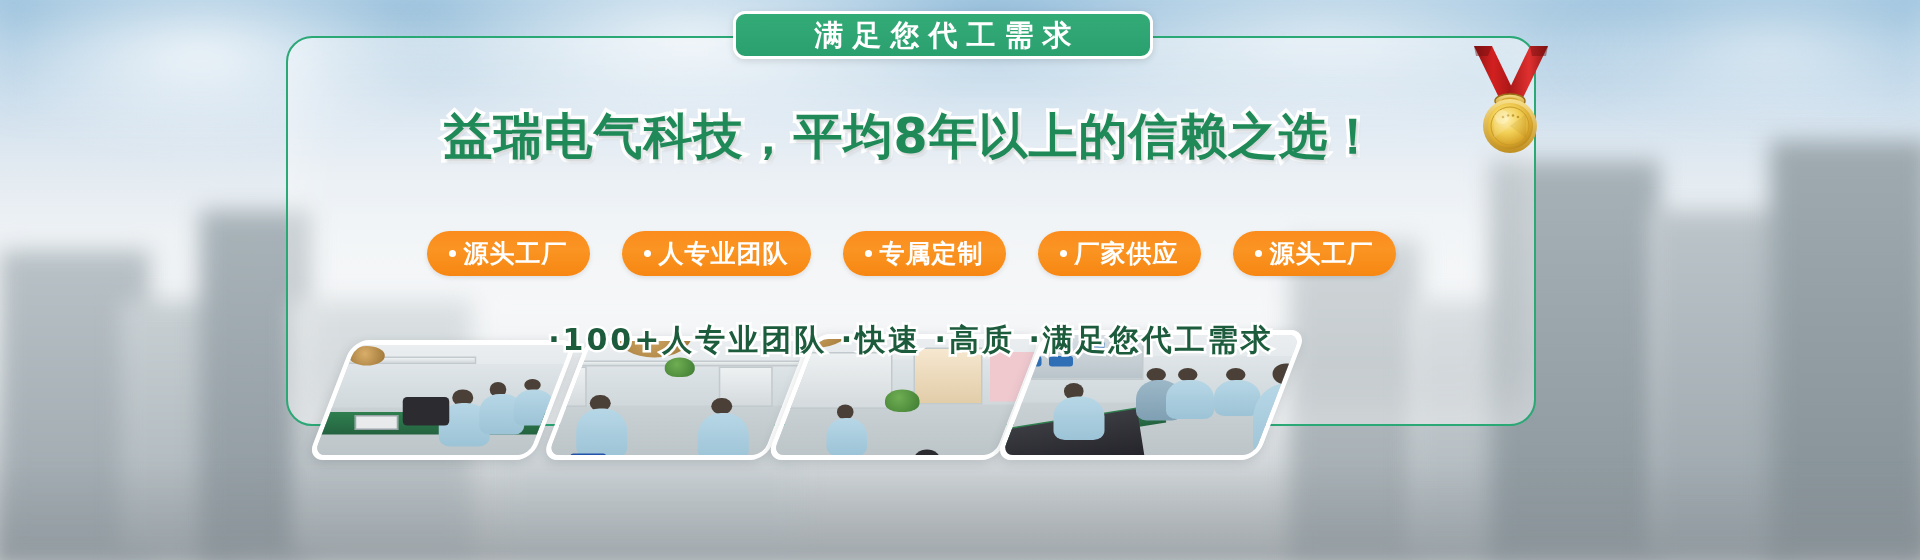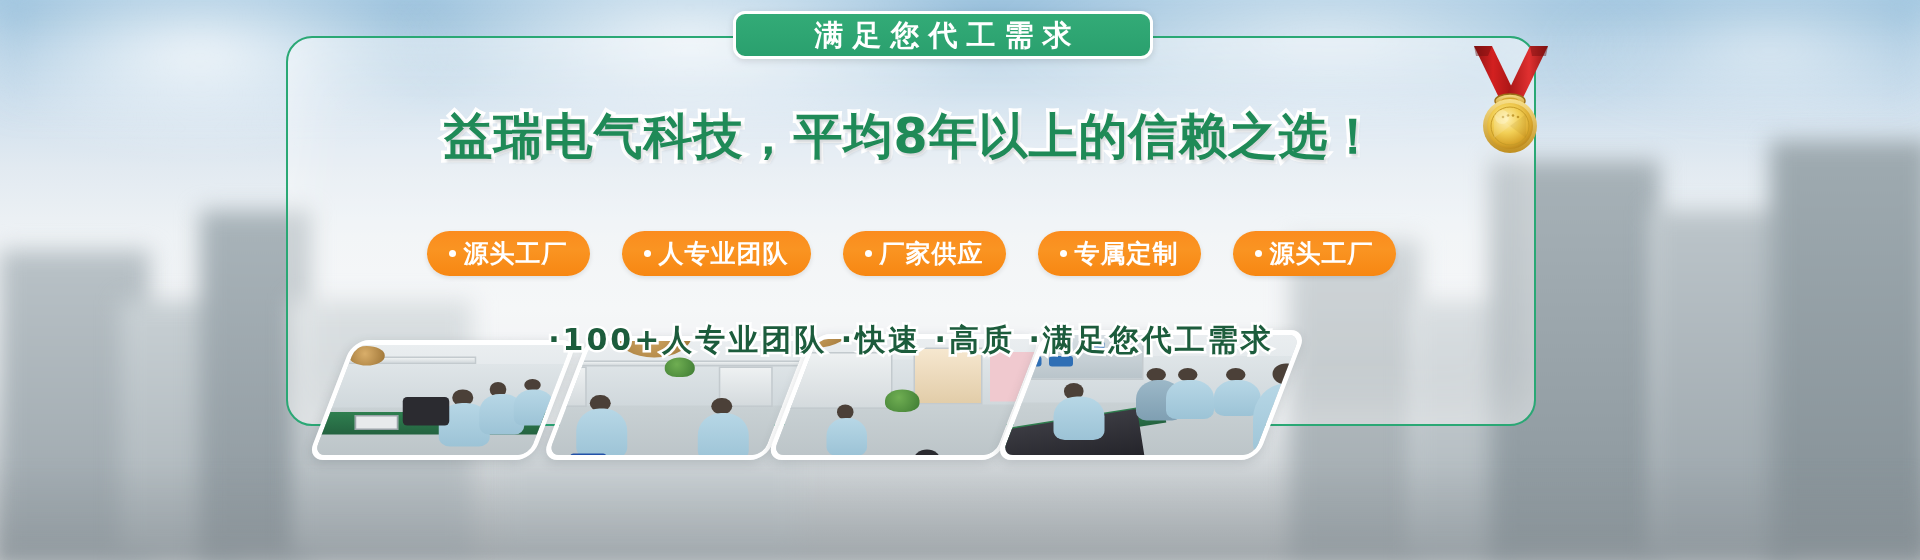--- a/index.html
+++ b/index.html
@@ -254,25 +254,25 @@
     <div class="pill">
       <span class="dot"></span>
       <span class="ptxt">源头工厂</span>
     </div>
     <div class="pill">
       <span class="dot"></span>
       <span class="ptxt">人专业团队</span>
     </div>
     <div class="pill">
       <span class="dot"></span>
+      <span class="ptxt">专属定制</span>
+    </div>
+    <div class="pill">
+      <span class="dot"></span>
       <span class="ptxt">厂家供应</span>
-    </div>
-    <div class="pill">
-      <span class="dot"></span>
-      <span class="ptxt">专属定制</span>
     </div>
     <div class="pill">
       <span class="dot"></span>
       <span class="ptxt">源头工厂</span>
     </div>
   </div>
 
   <div class="subtitle">
     <span>·100+人专业团队 ·快速 ·高质  ·满足您代工需求</span>
   </div>

